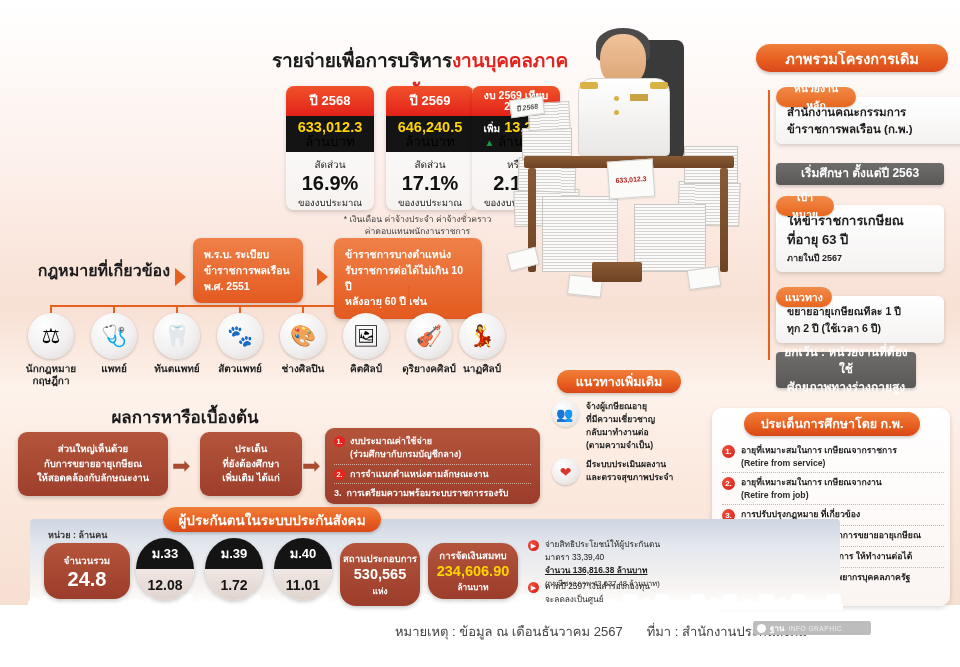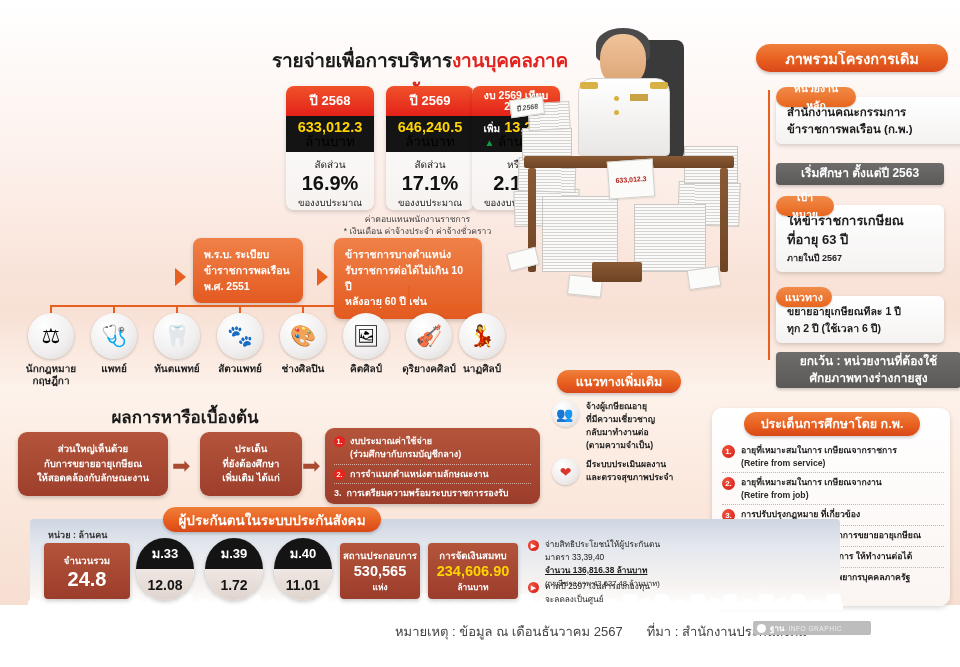--- a/index.html
+++ b/index.html
@@ -219,21 +219,21 @@
     display:inline-block; width:13px; height:13px; border-radius:50%;
     background: radial-gradient(circle at 35% 30%,#f0503a 0%,#d41d16 100%);
     color:#fff; font-size:8px; font-weight:bold; text-align:center; line-height:13px;
     flex:0 0 auto; margin-top:1px;
   }
 
   
   #ss-pill { position:absolute; left:163px; top:507px; width:218px; height:25px; font-size:13.5px; }
   #ss-unit { position:absolute; left:48px; top:528px; font-size:9px; font-weight:bold; color:#333; }
   .ss-rect {
-    position:absolute; top:543px; border-radius:4px;
+    position:absolute; top:543px; border-radius:16px;
     background: linear-gradient(180deg,#b4543b 0%,#9b3d2b 100%);
     color:#fff; text-align:center; box-shadow:0 2px 4px rgba(0,0,0,.2);
     display:flex; flex-direction:column; align-items:center; justify-content:center;
   }
   .ss-rect .t { font-size:9.6px; font-weight:bold; }
   .ss-rect .v { font-size:20px; font-weight:bold; line-height:1.05; margin-top:1px; }
   .ss-rect .v.sm { font-size:14.5px; }
   .ss-rect .v.yel { color:#ffd400; }
   .ss-rect .u { font-size:8.4px; font-weight:bold; margin-top:1px; }
   .ss-oval {
@@ -343,22 +343,22 @@
         <span>13,228</span>
       </span>
       <small><span class="tri-up">▲</span> <span>ล้านบาท</span></small>
     </div>
     <div class="bb-lowlabel">หรือ</div>
     <div class="bb-pct">2.1%</div>
     <div class="bb-sub">ของงบประมาณ</div>
   </div>
 
   <div id="budget-note">
+    <div>* เงินเดือน ค่าจ้างประจำ ค่าจ้างชั่วคราว</div>
     <div>ค่าตอบแทนพนักงานราชการ</div>
-    <div>* เงินเดือน ค่าจ้างประจำ ค่าจ้างชั่วคราว</div>
   </div>
 
   <div id="illus">
 
     <div class="stack" style="left:6px; top:172px; width:66px; height:36px; transform:rotate(-2deg);"></div>
     <div class="stack" style="left:10px; top:140px; width:58px; height:34px; transform:rotate(2deg);"></div>
     <div class="stack" style="left:14px; top:110px; width:50px; height:32px;"></div>
     <div class="stack" style="left:20px; top:84px; width:42px; height:28px; transform:rotate(-3deg);"></div>
     <div class="stack" style="left:170px; top:164px; width:62px; height:44px; transform:rotate(2deg);"></div>
     <div class="stack" style="left:176px; top:128px; width:54px; height:38px;"></div>
@@ -383,20 +383,21 @@
 
     <div class="paper-note" style="left:100px; top:142px; width:46px; height:38px; transform:rotate(-4deg);">633,012.3</div>
     <div class="paper-note" style="left:2px; top:80px; width:34px; height:18px; transform:rotate(-8deg); color:#555; font-style:italic;">ปี 2568</div>
 
     <div class="paper-note" style="left:0px; top:232px; width:30px; height:18px; transform:rotate(-14deg);"></div>
     <div class="paper-note" style="left:60px; top:258px; width:34px; height:20px; transform:rotate(6deg);"></div>
     <div class="paper-note" style="left:180px; top:250px; width:32px; height:20px; transform:rotate(-8deg);"></div>
     <div style="position:absolute;left:84px;top:244px;width:50px;height:20px;background:linear-gradient(180deg,#8a5a34,#6e4425);border-radius:2px;"></div>
   </div>
 
+  <div id="law-title">กฎหมายที่เกี่ยวข้อง</div>
   <div class="arrow-r" style="left:175px; top:268px;"></div>
   <div class="law-card" style="left:193px; width:110px;">
     <div style="white-space:pre-line;">พ.ร.บ. ระเบียบ
 ข้าราชการพลเรือน
 พ.ศ. 2551</div>
   </div>
   <div class="arrow-r" style="left:317px; top:268px;"></div>
   <div class="law-card" style="left:334px; width:148px;">
     <div style="white-space:pre-line;">ข้าราชการบางตำแหน่ง
 รับราชการต่อได้ไม่เกิน 10 ปี
@@ -511,21 +512,21 @@
     <span class="small">ภายในปี 2567</span>
   </div>
   <div class="pill-sm r-tag" style="left:776px; top:196px; width:58px;">เป้าหมาย</div>
 
   <div class="card-white r-card" style="left:776px; top:296px; width:168px;">
     <span style="white-space:pre-line;font-size:10.5px;">ขยายอายุเกษียณทีละ 1 ปี
 ทุก 2 ปี (ใช้เวลา 6 ปี)</span>
   </div>
   <div class="pill-sm r-tag" style="left:776px; top:287px; width:56px;">แนวทาง</div>
 
-  <div class="card-gray r-gray" style="left:776px; top:352px; width:185px; height:36px;">
+  <div class="card-gray r-gray" style="left:776px; top:352px; width:140px; height:36px;">
     <span style="white-space:pre-line;">ยกเว้น : หน่วยงานที่ต้องใช้
 ศักยภาพทางร่างกายสูง</span>
   </div>
 
   <div id="issues-box"></div>
   <div class="pill" id="issues-pill">ประเด็นการศึกษาโดย ก.พ.</div>
   <div id="issues-list">
     <div class="row">
       <span class="nb2">1.</span>
       <span class="ntxt">
@@ -579,21 +580,21 @@
   </div>
   <div class="ss-oval" style="left:205px;">
     <div class="top">ม.39</div>
     <div class="bot">1.72</div>
   </div>
   <div class="ss-oval" style="left:274px;">
     <div class="top">ม.40</div>
     <div class="bot">11.01</div>
   </div>
 
-  <div class="ss-rect" style="left:340px; width:80px; height:56px;">
+  <div class="ss-rect" style="left:340px; width:80px; height:63px;">
     <span class="t">สถานประกอบการ</span>
     <span class="v sm">530,565</span>
     <span class="u">แห่ง</span>
   </div>
 
   <div class="ss-rect" style="left:428px; width:90px; height:56px;">
     <span class="t">การจัดเงินสมทบ</span>
     <span class="v sm yel">234,606.90</span>
     <span class="u">ล้านบาท</span>
   </div>

